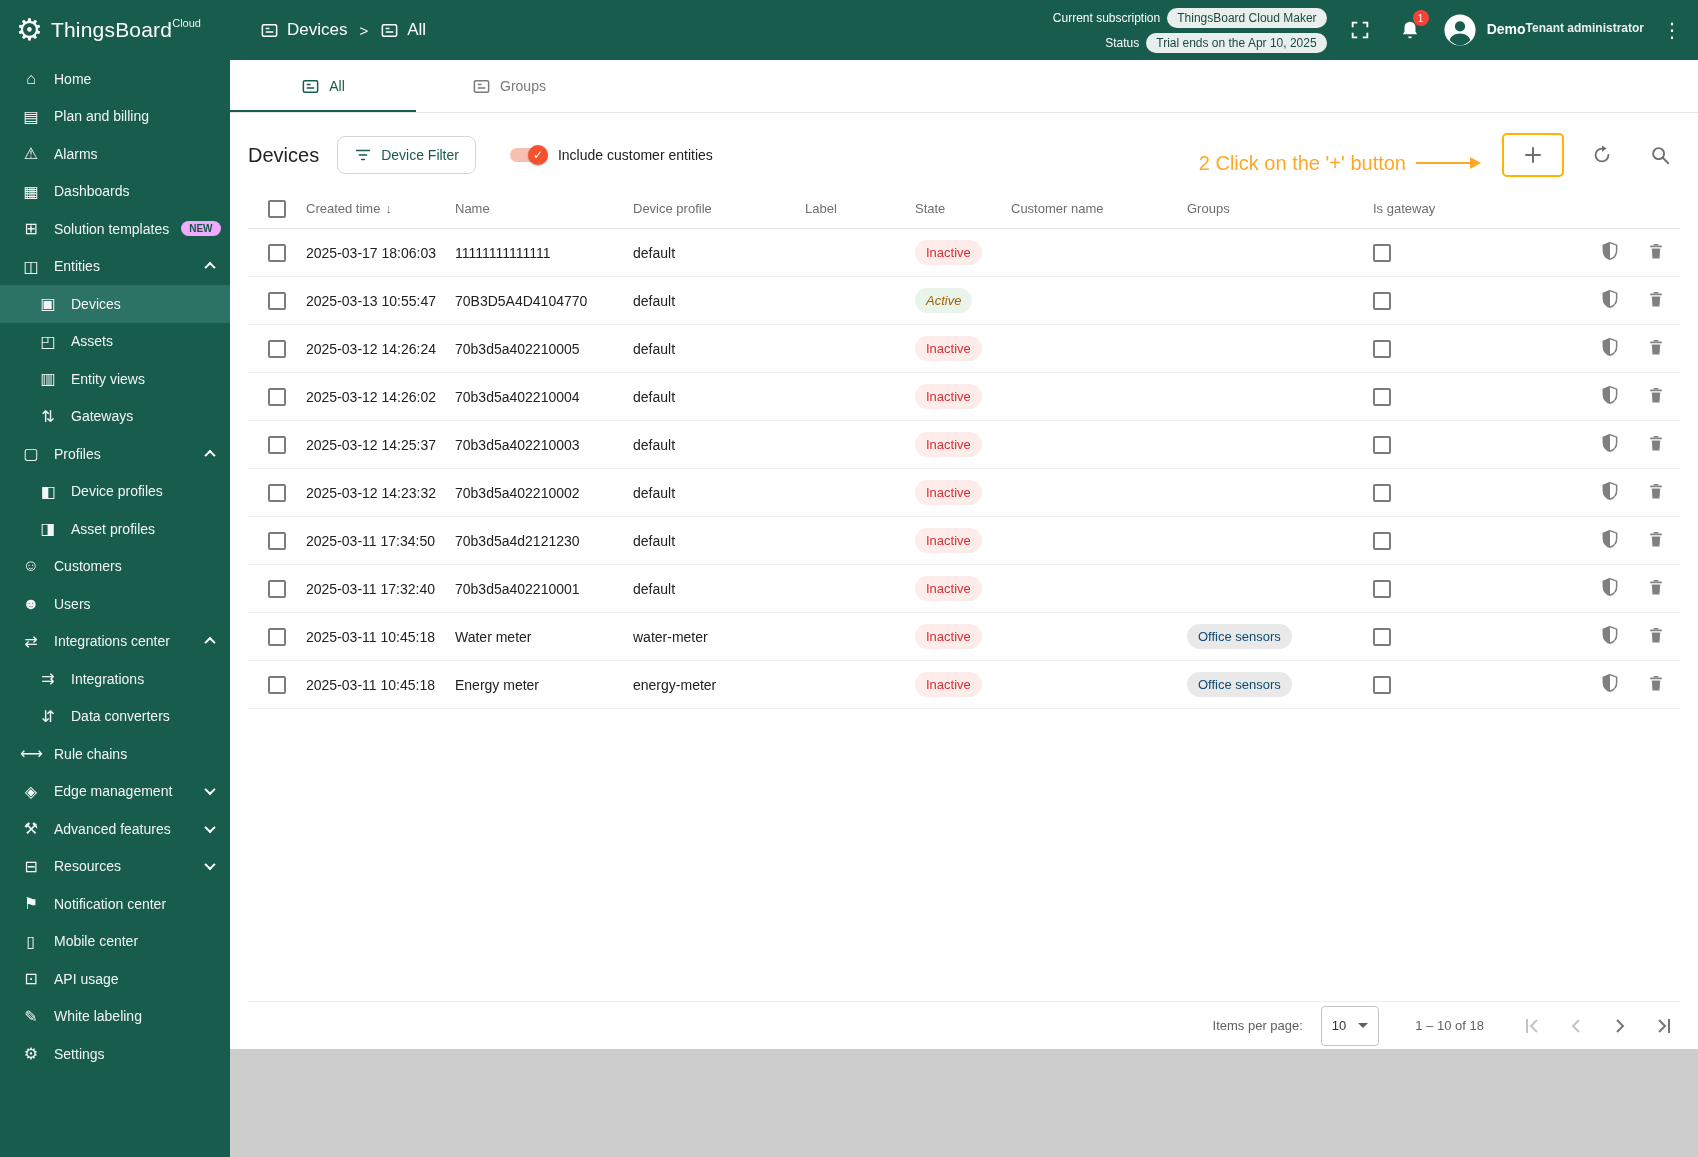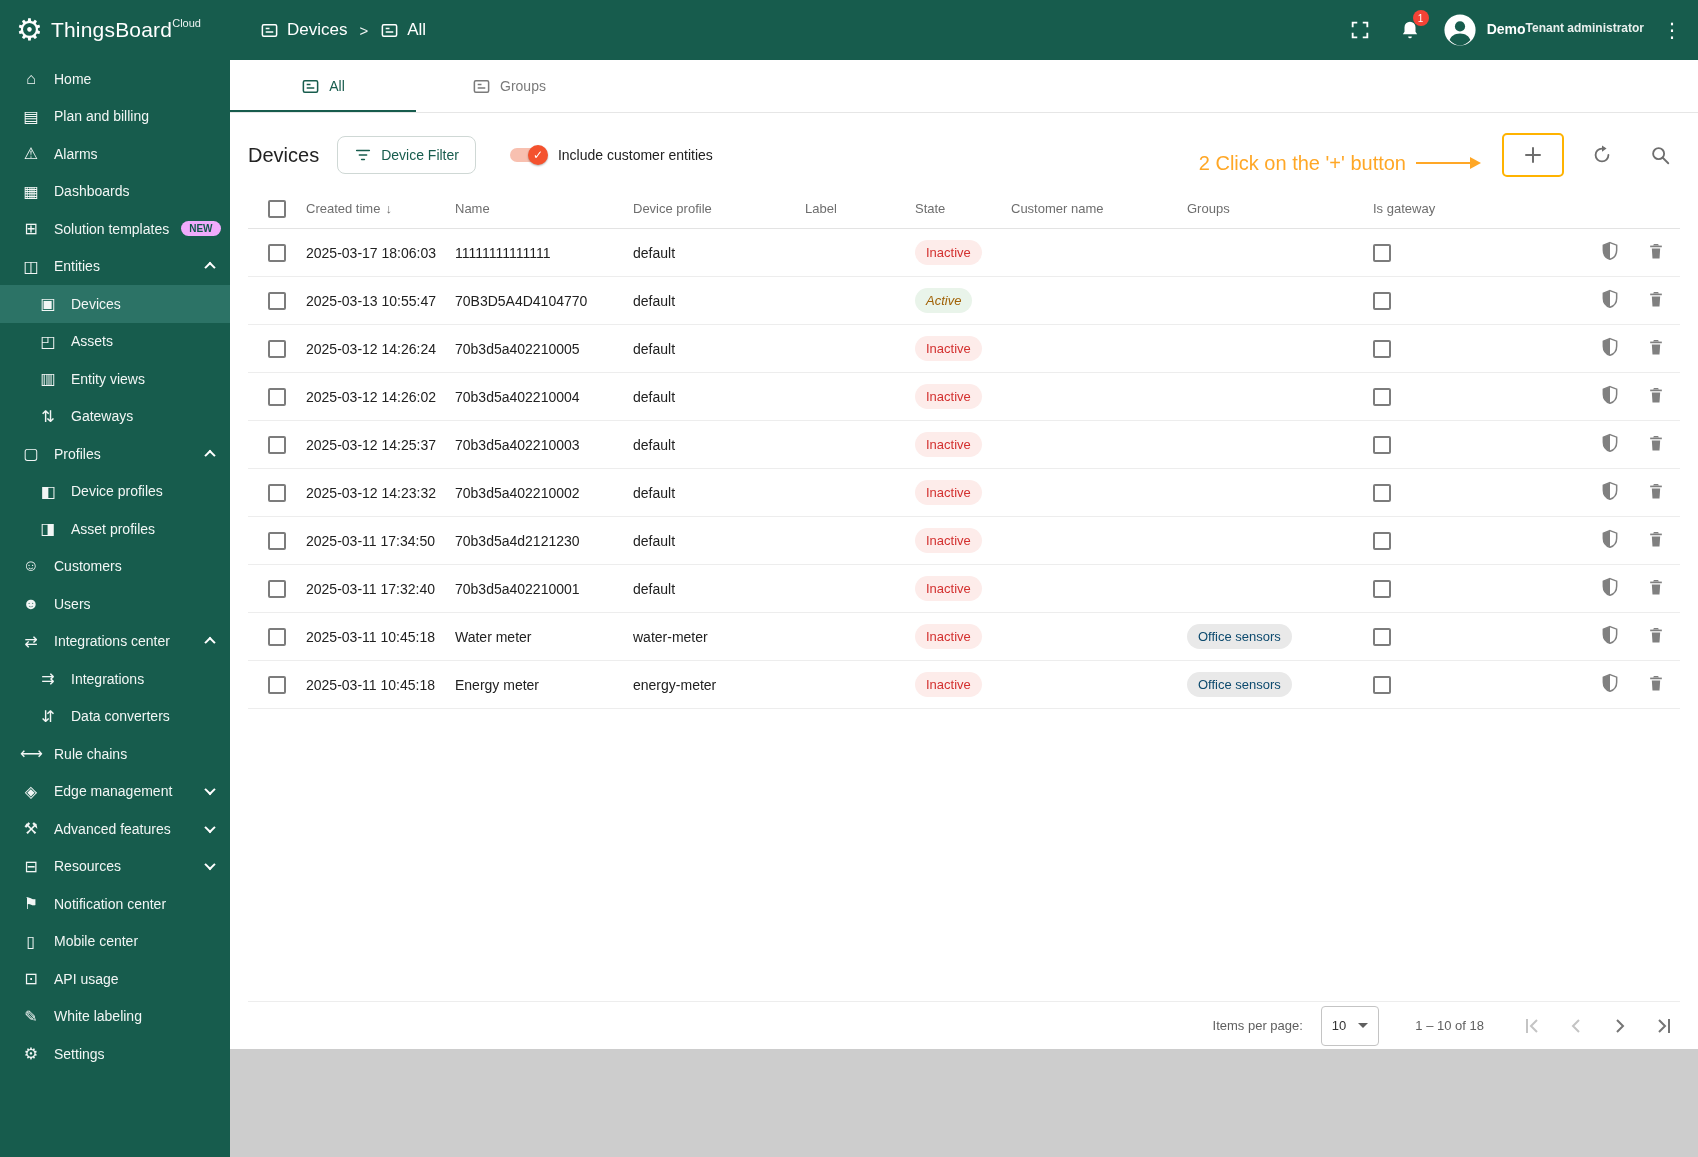--- a/index.html
+++ b/index.html
@@ -120,20 +120,30 @@
     <span class="crumb-sep">&gt;</span>
     <span class="crumb">
       <svg viewBox="0 0 20 20" width="19" height="19" fill="none" stroke="#fff" stroke-width="1.6">
           <rect x="2.5" y="4" width="15" height="12" rx="1.5"></rect>
           <path d="M6 8h4M6 11.5h8"></path>
         </svg>
       <span>All</span>
     </span>
   </nav>
   <div class="topbar-right">
+    <div class="sub-status">
+      <div class="status-line">
+        <span>Current subscription</span>
+        <span class="pill">ThingsBoard Cloud Maker</span>
+      </div>
+      <div class="status-line">
+        <span>Status</span>
+        <span class="pill">Trial ends on the Apr 10, 2025</span>
+      </div>
+    </div>
     <button class="icon-btn-top">
       <svg viewBox="0 0 24 24" width="22" height="22" fill="none" stroke="#fff" stroke-width="2">
           <path d="M4 9V4h5M15 4h5v5M20 15v5h-5M9 20H4v-5"></path>
         </svg>
     </button>
     <button class="icon-btn-top bell-wrap">
       <svg viewBox="0 0 24 24" width="22" height="22" fill="#fff">
           <path d="M12 3a6 6 0 0 0-6 6v5l-1.8 2.5h15.6L18 14V9a6 6 0 0 0-6-6z"></path>
           <path d="M10 19a2 2 0 0 0 4 0z"></path>
         </svg>

